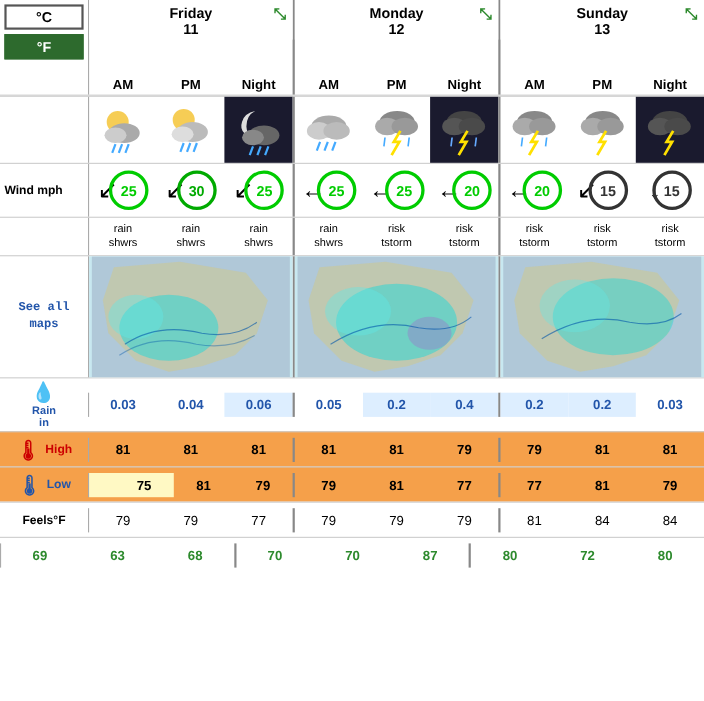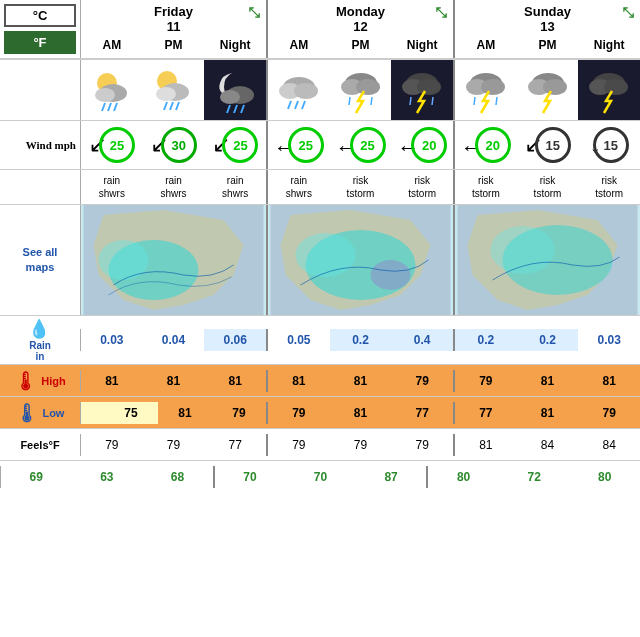--- a/index.html
+++ b/index.html
@@ -9,33 +9,33 @@
 
     
     .header-row { display: flex; border-bottom: 1px solid #ccc; }
     .corner-cell { width: 80px; display: flex; flex-direction: column; gap: 4px; padding: 4px; }
     .unit-btn { border: 2px solid #555; background: #fff; font-weight: bold; font-size: 13px; padding: 2px 6px; cursor: pointer; text-align: center; }
     .unit-btn.active { background: #2d6a2d; color: #fff; border-color: #2d6a2d; }
 
     .day-section { flex: 1; display: flex; flex-direction: column; border-left: 1px solid #aaa; }
     .day-header { background: #fff; text-align: center; padding: 4px 0 2px; font-weight: bold; font-size: 13px; position: relative; }
     .day-header .expand-icon { position: absolute; right: 6px; top: 4px; color: #2d8a2d; font-size: 14px; }
-    .sub-header { display: flex; }
+    .sub-header { display: flex; margin-top: 32px; }
     .sub-cell { flex: 1; text-align: center; font-weight: bold; font-size: 12px; padding: 2px 0; }
 
     
     .icon-row { display: flex; border-top: 1px solid #ccc; }
     .icon-corner { width: 80px; }
     .day-icons { flex: 1; display: flex; border-left: 1px solid #aaa; }
     .icon-cell { flex: 1; height: 60px; display: flex; align-items: center; justify-content: center; overflow: hidden; }
     .icon-cell.night { background: #1a1a2e; }
 
     
     .wind-row { display: flex; align-items: center; border-top: 1px solid #ccc; }
-    .wind-label { width: 80px; text-align: right; font-weight: bold; font-size: 11px; line-height: 1.3; padding: 4px; font-family: Liberation Serif, serif; }
+    .wind-label { width: 80px; text-align: left; font-weight: bold; font-size: 11px; line-height: 1.3; padding: 4px; }
     .wind-day-section { flex: 1; display: flex; border-left: 1px solid #aaa; }
     .wind-cell { flex: 1; display: flex; align-items: center; justify-content: center; padding: 6px 2px; }
     .wind-circle { width: 36px; height: 36px; border-radius: 50%; border: 3px solid #00cc00; display: flex; align-items: center; justify-content: center; font-weight: bold; font-size: 13px; color: #00cc00; position: relative; background: transparent; }
 
     
     .desc-row { display: flex; border-top: 1px solid #ccc; }
     .desc-corner { width: 80px; }
     .desc-day-section { flex: 1; display: flex; border-left: 1px solid #aaa; }
     .desc-cell { flex: 1; text-align: center; font-size: 10px; padding: 4px 1px; line-height: 1.3; }
 
@@ -298,21 +298,21 @@
       <div class="desc-cell">risk<br>tstorm</div>
     </div>
     <div class="desc-day-section day-border">
       <div class="desc-cell">risk<br>tstorm</div>
       <div class="desc-cell">risk<br>tstorm</div>
       <div class="desc-cell">risk<br>tstorm</div>
     </div>
   </div>
 
   <div class="map-row">
-    <div class="map-label" style="color:#2255aa; text-decoration:none; cursor:pointer;">See all<br>maps</div>
+    <div class="map-label" style="color:#2255aa; text-decoration:none; cursor:pointer;font-family:Liberation Mono, monospace;">See all<br>maps</div>
 
     <div class="map-section" style="flex:1; border-left:1px solid #aaa;">
       <div class="map-cell">
         <svg class="map-svg" viewBox="0 0 180 110">
           <rect width="180" height="110" fill="#b0c8d8"></rect>
 
           <path d="M20,10 L80,5 L140,15 L160,40 L150,70 L130,90 L100,100 L70,105 L40,95 L15,70 L10,40 Z" fill="#c8c8a0" opacity="0.7"></path>
 
           <ellipse cx="70" cy="65" rx="45" ry="30" fill="#20d8d8" opacity="0.5"></ellipse>
           <ellipse cx="40" cy="55" rx="25" ry="20" fill="#60e8e8" opacity="0.4"></ellipse>

